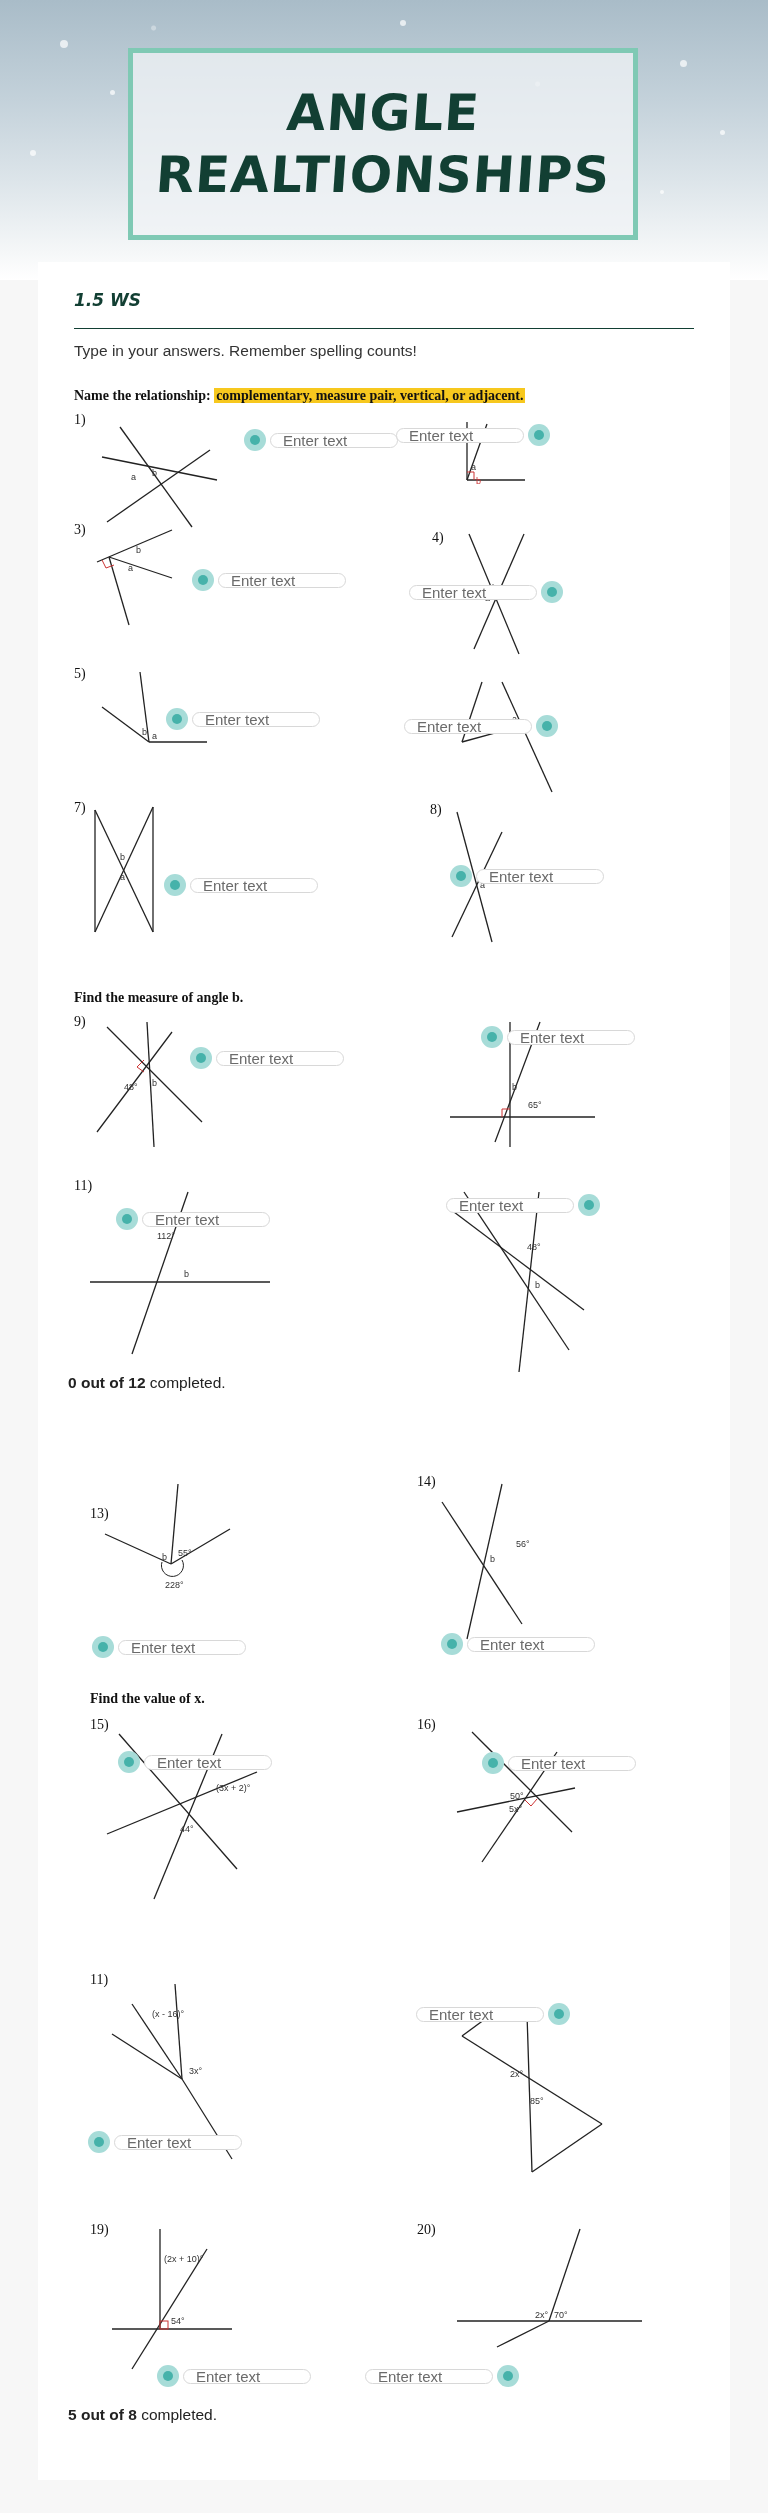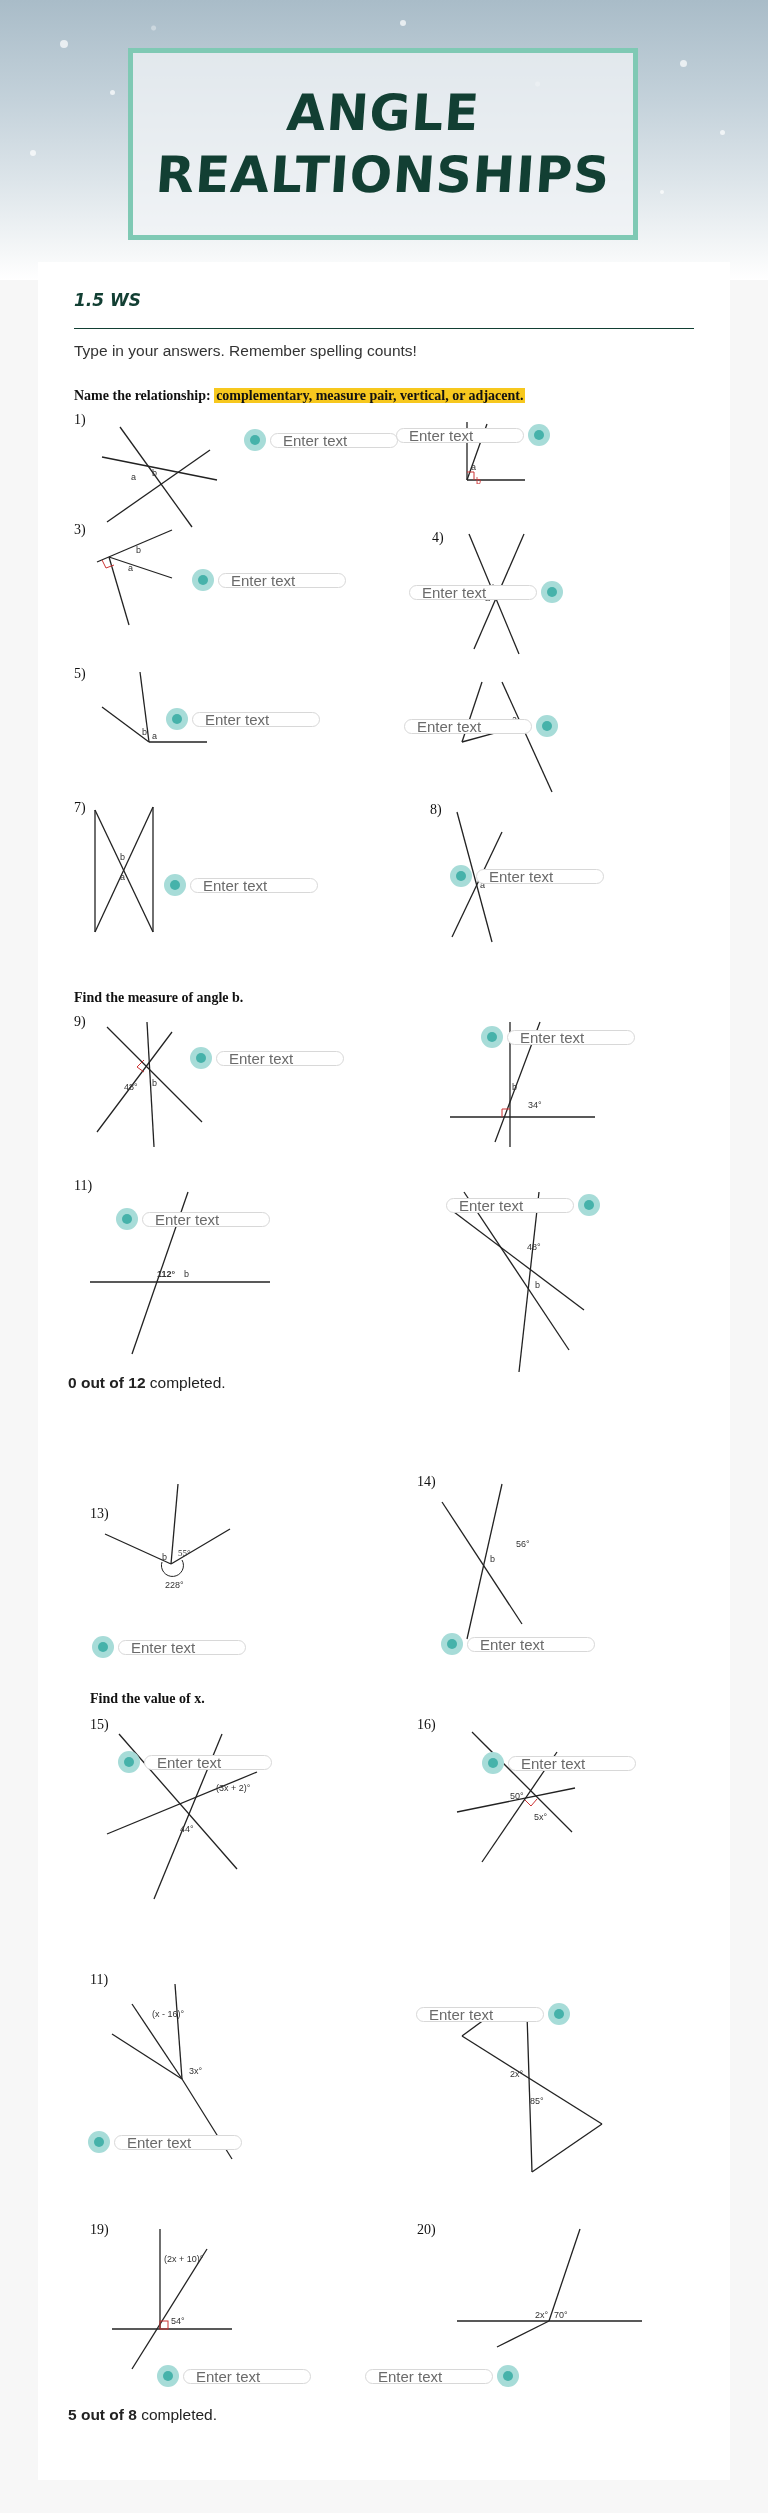--- a/index.html
+++ b/index.html
@@ -142,28 +142,28 @@
     <span class="lbl" style="left:52px;top:700px;">48°</span>
     <span class="lbl" style="left:80px;top:696px;">b</span>
 
     <svg width="160" height="130" style="left:378px;top:640px;">
       <line x1="60" y1="0" x2="60" y2="125" stroke="#222" stroke-width="1.3"></line>
       <line x1="0" y1="95" x2="145" y2="95" stroke="#222" stroke-width="1.3"></line>
       <line x1="90" y1="0" x2="45" y2="120" stroke="#222" stroke-width="1.3"></line>
       <path d="M52,95 L52,87 L60,87" fill="none" stroke="#c33" stroke-width="1"></path>
     </svg>
     <span class="lbl" style="left:440px;top:700px;">b</span>
-    <span class="lbl" style="left:456px;top:718px;">34°</span>
+    <span class="lbl" style="left:456px;top:718px;">65°</span>
 
     <div class="ws-text qnum" style="left:2px;top:796px;">11)</div>
     <svg width="190" height="170" style="left:18px;top:810px;">
       <line x1="0" y1="90" x2="180" y2="90" stroke="#222" stroke-width="1.3"></line>
       <line x1="98" y1="0" x2="42" y2="162" stroke="#222" stroke-width="1.3"></line>
     </svg>
-    <span class="lbl" style="left:85px;top:887px;font-weight:bold;">112°</span>
+    <span class="lbl" style="left:85px;top:849px;">112°</span>
     <span class="lbl" style="left:112px;top:887px;">b</span>
 
     <svg width="150" height="190" style="left:382px;top:810px;">
       <line x1="85" y1="0" x2="65" y2="180" stroke="#222" stroke-width="1.3"></line>
       <line x1="0" y1="20" x2="130" y2="118" stroke="#222" stroke-width="1.3"></line>
       <line x1="10" y1="0" x2="115" y2="158" stroke="#222" stroke-width="1.3"></line>
     </svg>
     <span class="lbl" style="left:455px;top:860px;">48°</span>
     <span class="lbl" style="left:463px;top:898px;">b</span>
   </div>
@@ -175,21 +175,21 @@
   <div class="ws" style="left:34px;top:1212px;width:630px;height:980px;">
 
     <div class="ws-text qnum" style="left:18px;top:0px;margin-top:32px;">13)</div>
     <svg width="130" height="100" style="left:30px;top:10px;">
       <line x1="76" y1="0" x2="69" y2="80" stroke="#222" stroke-width="1.3"></line>
       <line x1="3" y1="50" x2="69" y2="80" stroke="#222" stroke-width="1.3"></line>
       <line x1="69" y1="80" x2="128" y2="45" stroke="#222" stroke-width="1.3"></line>
       <path d="M60,78 A11,11 0 1,0 80,76" fill="none" stroke="#222" stroke-width="1"></path>
     </svg>
     <span class="lbl" style="left:90px;top:78px;">b</span>
-    <span class="lbl" style="left:106px;top:74px;font-family:Liberation Serif, serif;">55°</span>
+    <span class="lbl" style="left:106px;top:74px;">55°</span>
     <span class="lbl" style="left:93px;top:106px;">228°</span>
 
     <div class="ws-text qnum" style="left:345px;top:0px;">14)</div>
     <svg width="110" height="160" style="left:370px;top:10px;">
       <line x1="0" y1="18" x2="80" y2="140" stroke="#222" stroke-width="1.3"></line>
       <line x1="60" y1="0" x2="25" y2="155" stroke="#222" stroke-width="1.3"></line>
     </svg>
     <span class="lbl" style="left:408px;top:65px;padding-left:36px;">56°</span>
     <span class="lbl" style="left:418px;top:80px;">b</span>
 
@@ -205,21 +205,21 @@
     <span class="lbl" style="left:108px;top:350px;">44°</span>
 
     <div class="ws-text qnum" style="left:345px;top:243px;">16)</div>
     <svg width="150" height="140" style="left:385px;top:258px;">
       <line x1="15" y1="0" x2="115" y2="100" stroke="#222" stroke-width="1.3"></line>
       <line x1="100" y1="20" x2="25" y2="130" stroke="#222" stroke-width="1.3"></line>
       <line x1="0" y1="80" x2="118" y2="56" stroke="#222" stroke-width="1.3"></line>
       <path d="M68,68 L74,74 L80,67" fill="none" stroke="#c33" stroke-width="1"></path>
     </svg>
     <span class="lbl" style="left:438px;top:317px;">50°</span>
-    <span class="lbl" style="left:462px;top:330px;margin-top:8px;">5x°</span>
+    <span class="lbl" style="left:437px;top:330px;">5x°</span>
 
     <div class="ws-text qnum" style="left:18px;top:498px;">11)</div>
     <svg width="140" height="180" style="left:40px;top:510px;">
       <line x1="63" y1="0" x2="70" y2="95" stroke="#222" stroke-width="1.3"></line>
       <line x1="20" y1="20" x2="70" y2="95" stroke="#222" stroke-width="1.3"></line>
       <line x1="0" y1="50" x2="70" y2="95" stroke="#222" stroke-width="1.3"></line>
       <line x1="70" y1="95" x2="120" y2="175" stroke="#222" stroke-width="1.3"></line>
     </svg>
     <span class="lbl" style="left:80px;top:535px;">(x - 16)°</span>
     <span class="lbl" style="left:117px;top:592px;">3x°</span>

